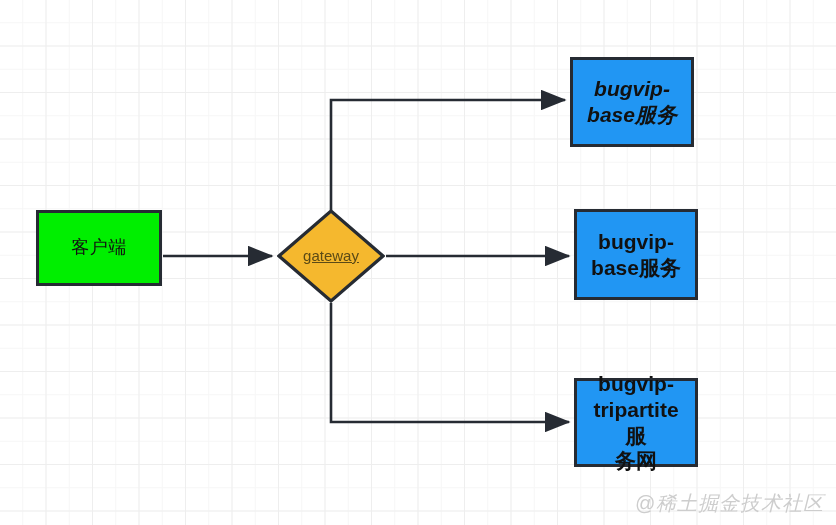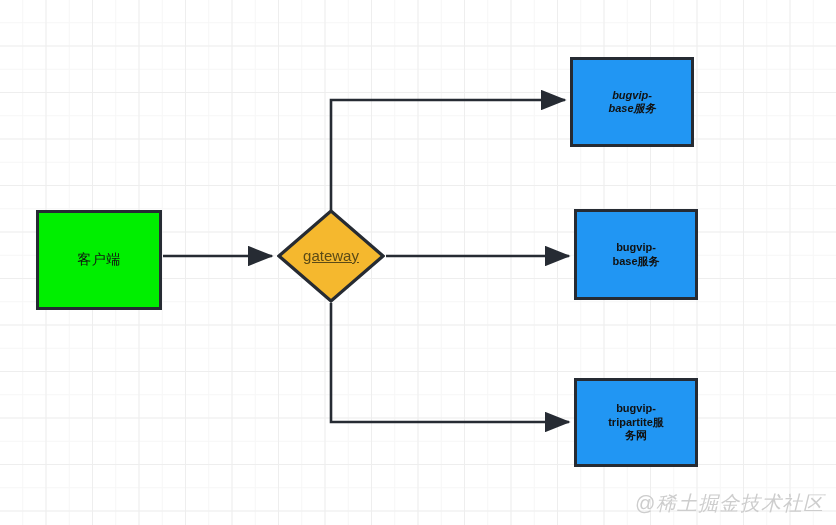--- a/index.html
+++ b/index.html
@@ -37,29 +37,29 @@
     line-height: 1.22;
     color: #111111;
   }
   .box {
     border: 3px solid #262b33;
   }
   #client-node {
     left: 36px;
     top: 210px;
     width: 126px;
-    height: 100px;
+    height: 76px;
     background: #00ef00;
-    font-size: 14px;
+    font-size: 18px;
     letter-spacing: 0.5px;
   }
   .service-box {
     background: #2196f3;
     font-weight: bold;
-    font-size: 11px;
+    font-size: 21px;
   }
   #service-boss-node {
     left: 570px;
     top: 57px;
     width: 124px;
     height: 90px;
     font-style: italic;
   }
   #service-base-node {
     left: 574px;

